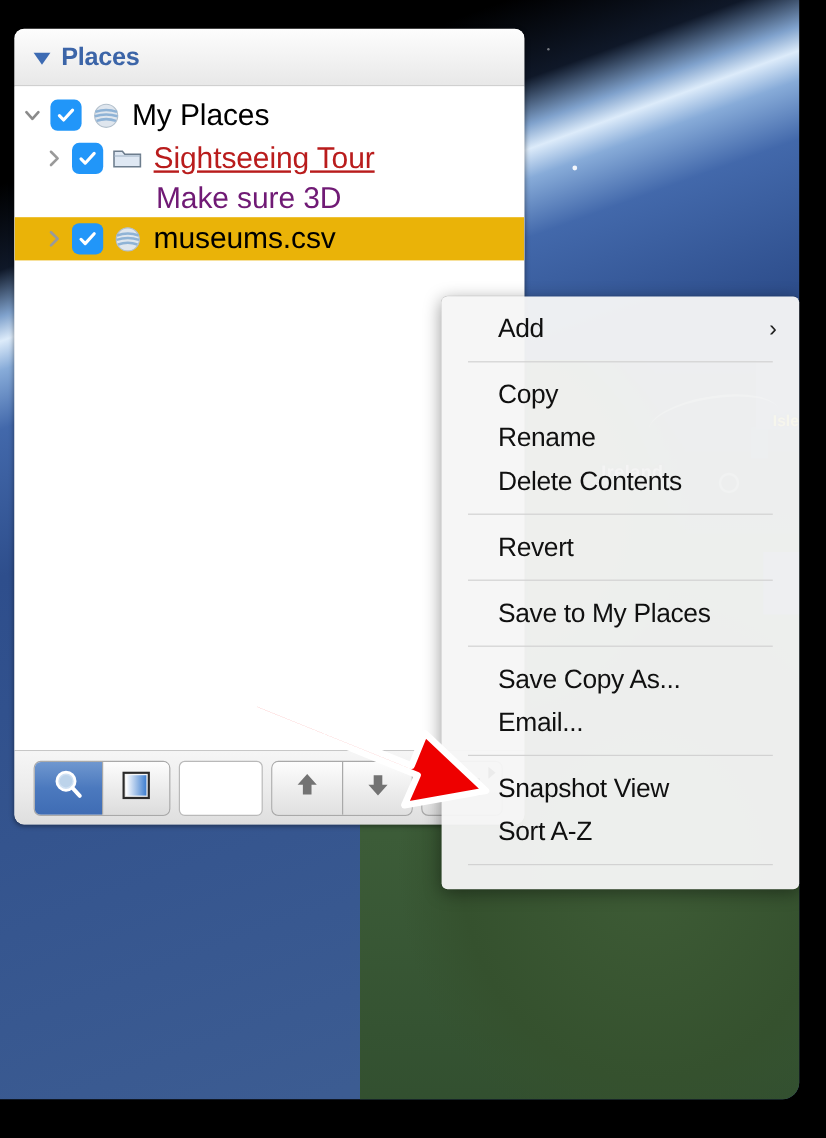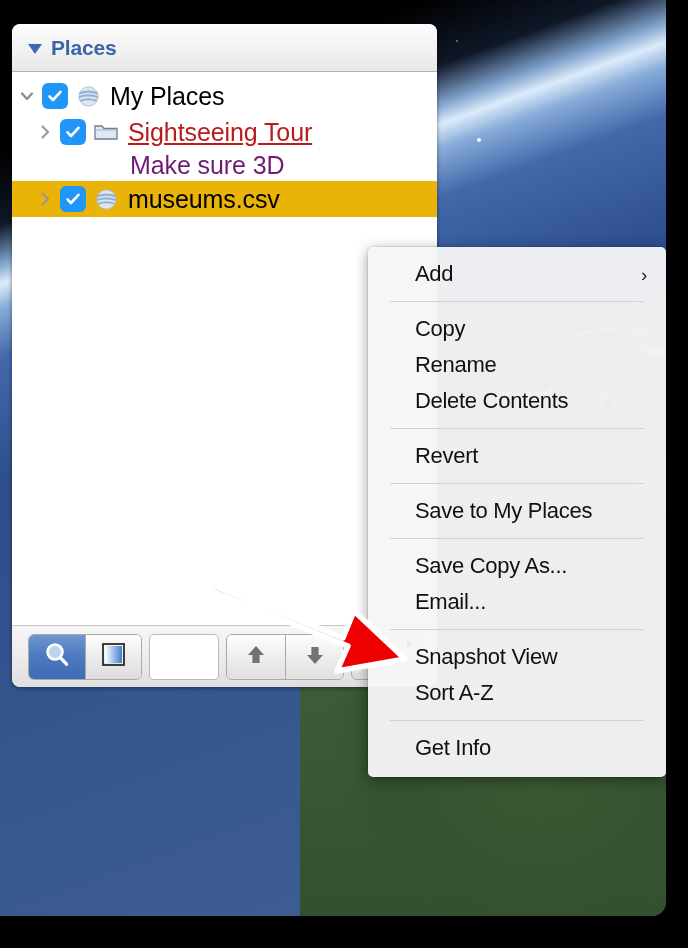--- a/index.html
+++ b/index.html
@@ -527,23 +527,20 @@
     <div class="ctx-sep"></div>
 
     <div class="ctx-item">
       <span>Snapshot View</span>
     </div>
     <div class="ctx-item">
       <span>Sort A-Z</span>
     </div>
     <div class="ctx-sep"></div>
 
-    <div class="ctx-item">
-      <span>Get Info</span>
-    </div>
   </div>
 
   <div class="anno-arrow">
     <svg width="225" height="115" viewBox="0 0 225 115">
       <path d="M14 17 L150 72 L161 45 L212 93 L144 105 L155 80 L19 25 Z" fill="#ee0000" stroke="#ffffff" stroke-width="5.5" stroke-linejoin="round" stroke-linecap="round"></path>
     </svg>
   </div>
 
 </div>
 

